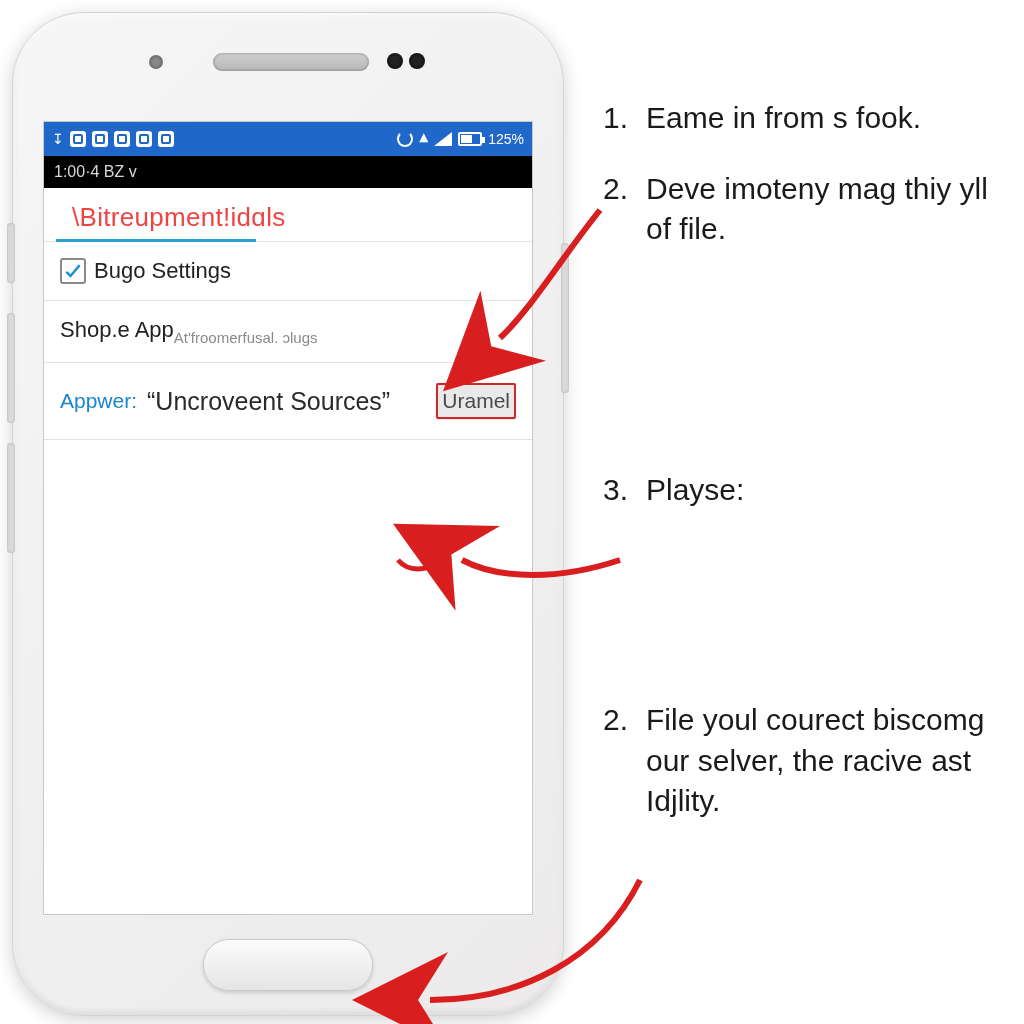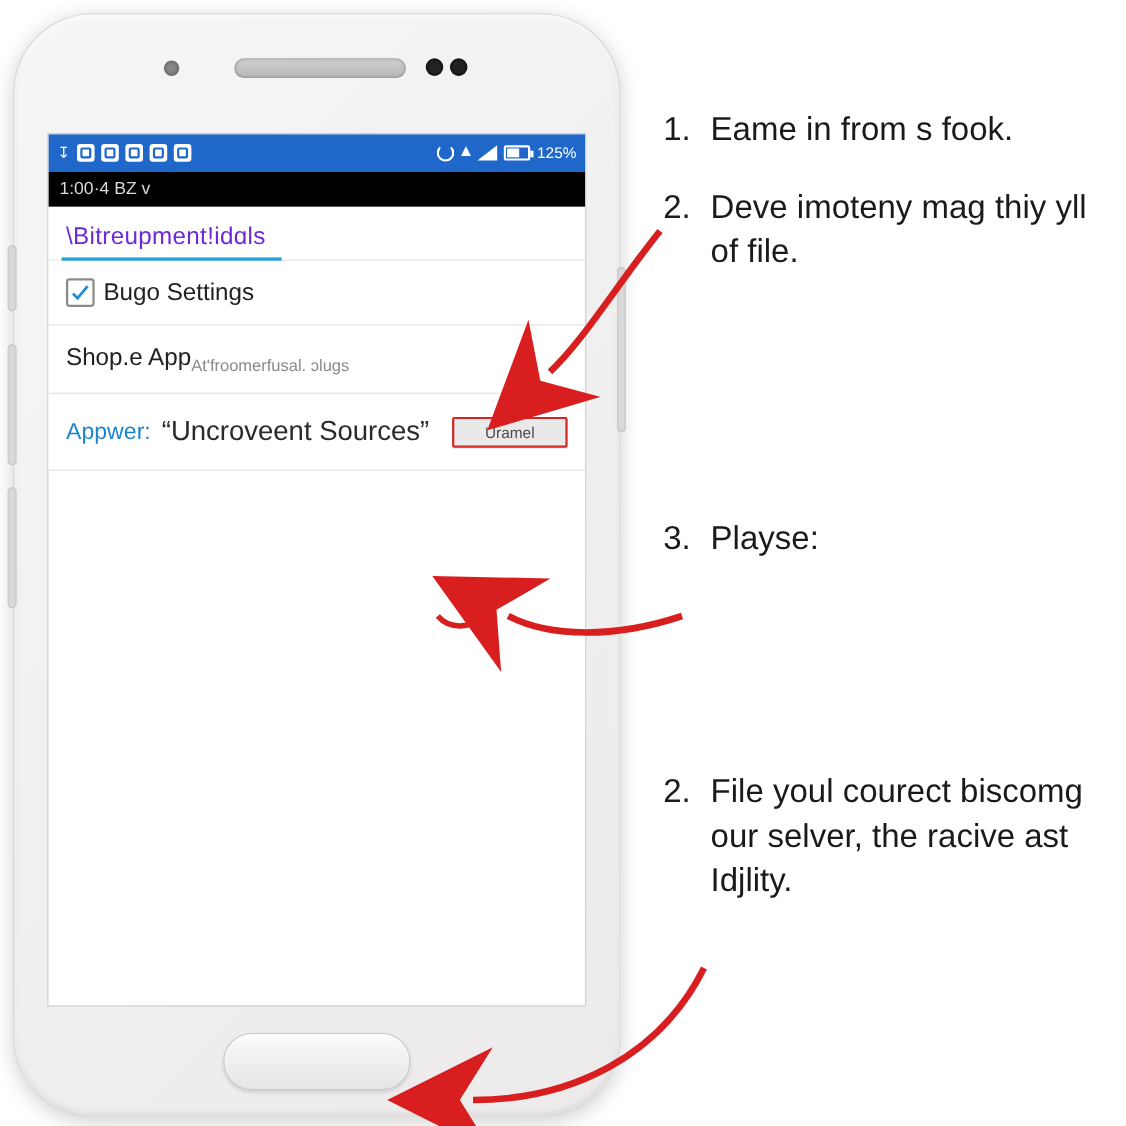--- a/index.html
+++ b/index.html
@@ -46,35 +46,35 @@
   .batt::after{content:"";position:absolute;right:-5px;top:3px;width:3px;height:6px;background:#fff;}
   .batt .fill{position:absolute;left:1px;top:1px;bottom:1px;width:55%;background:#fff;}
   .spinner{width:16px;height:16px;border:2px solid #fff;border-radius:50%;border-top-color:transparent;}
 
   
   .timebar{height:32px;background:#000;color:#d8d8d8;font-size:16px;display:flex;align-items:center;padding:0 10px;font-family:Verdana, sans-serif;}
 
   
   .app{background:#fff;}
   .tabhdr{padding:14px 16px 8px;border-bottom:1px solid #e4e4e4;position:relative;}
-  .tabhdr .t{color:#6d28d9;font-size:22px;letter-spacing:.3px;}
+  .tabhdr .t{color:#ef4444;font-size:26px;letter-spacing:.3px;margin-left:12px;}
   .tabhdr .underline{position:absolute;left:12px;bottom:-1px;width:200px;height:3px;background:#2aa0d8;}
 
   .row{border-bottom:1px solid #e2e2e2;padding:16px 16px;display:flex;align-items:center;gap:8px;}
   .chk{width:26px;height:26px;border:2px solid #8a8a8a;border-radius:3px;display:flex;align-items:center;justify-content:center;flex:0 0 auto;}
   .chk svg{width:20px;height:20px;}
   .lbl{font-size:22px;color:#222;}
   .sub{font-size:15px;color:#8a8a8a;margin-top:12px;}
   .stack{display:flex;flex-direction:row;}
 
   .row.appwr{gap:10px;padding:20px 16px;}
   .appwr .key{color:#1a86d0;font-size:21px;}
   .appwr .val{color:#2a2a2a;font-size:25px;}
   .btn{
-    margin-left:auto;padding:4px 28px;font-size:14px;color:#4a4a4a;
+    margin-left:auto;padding:4px 4px;font-size:21px;color:#4a4a4a;
     border:2px solid #d32626;background:#e9e9e9;border-radius:2px;
     box-shadow:0 1px 0 rgba(0,0,0,.1);
   }
 
   
   .instructions{position:absolute;left:596px;top:98px;width:410px;color:#1a1a1a;}
   .step{display:flex;gap:18px;font-size:30px;line-height:1.35;margin-bottom:30px;}
   .step .n{min-width:32px;text-align:right;}
   .step3{margin-top:220px;}
   .step4{margin-top:190px;}

